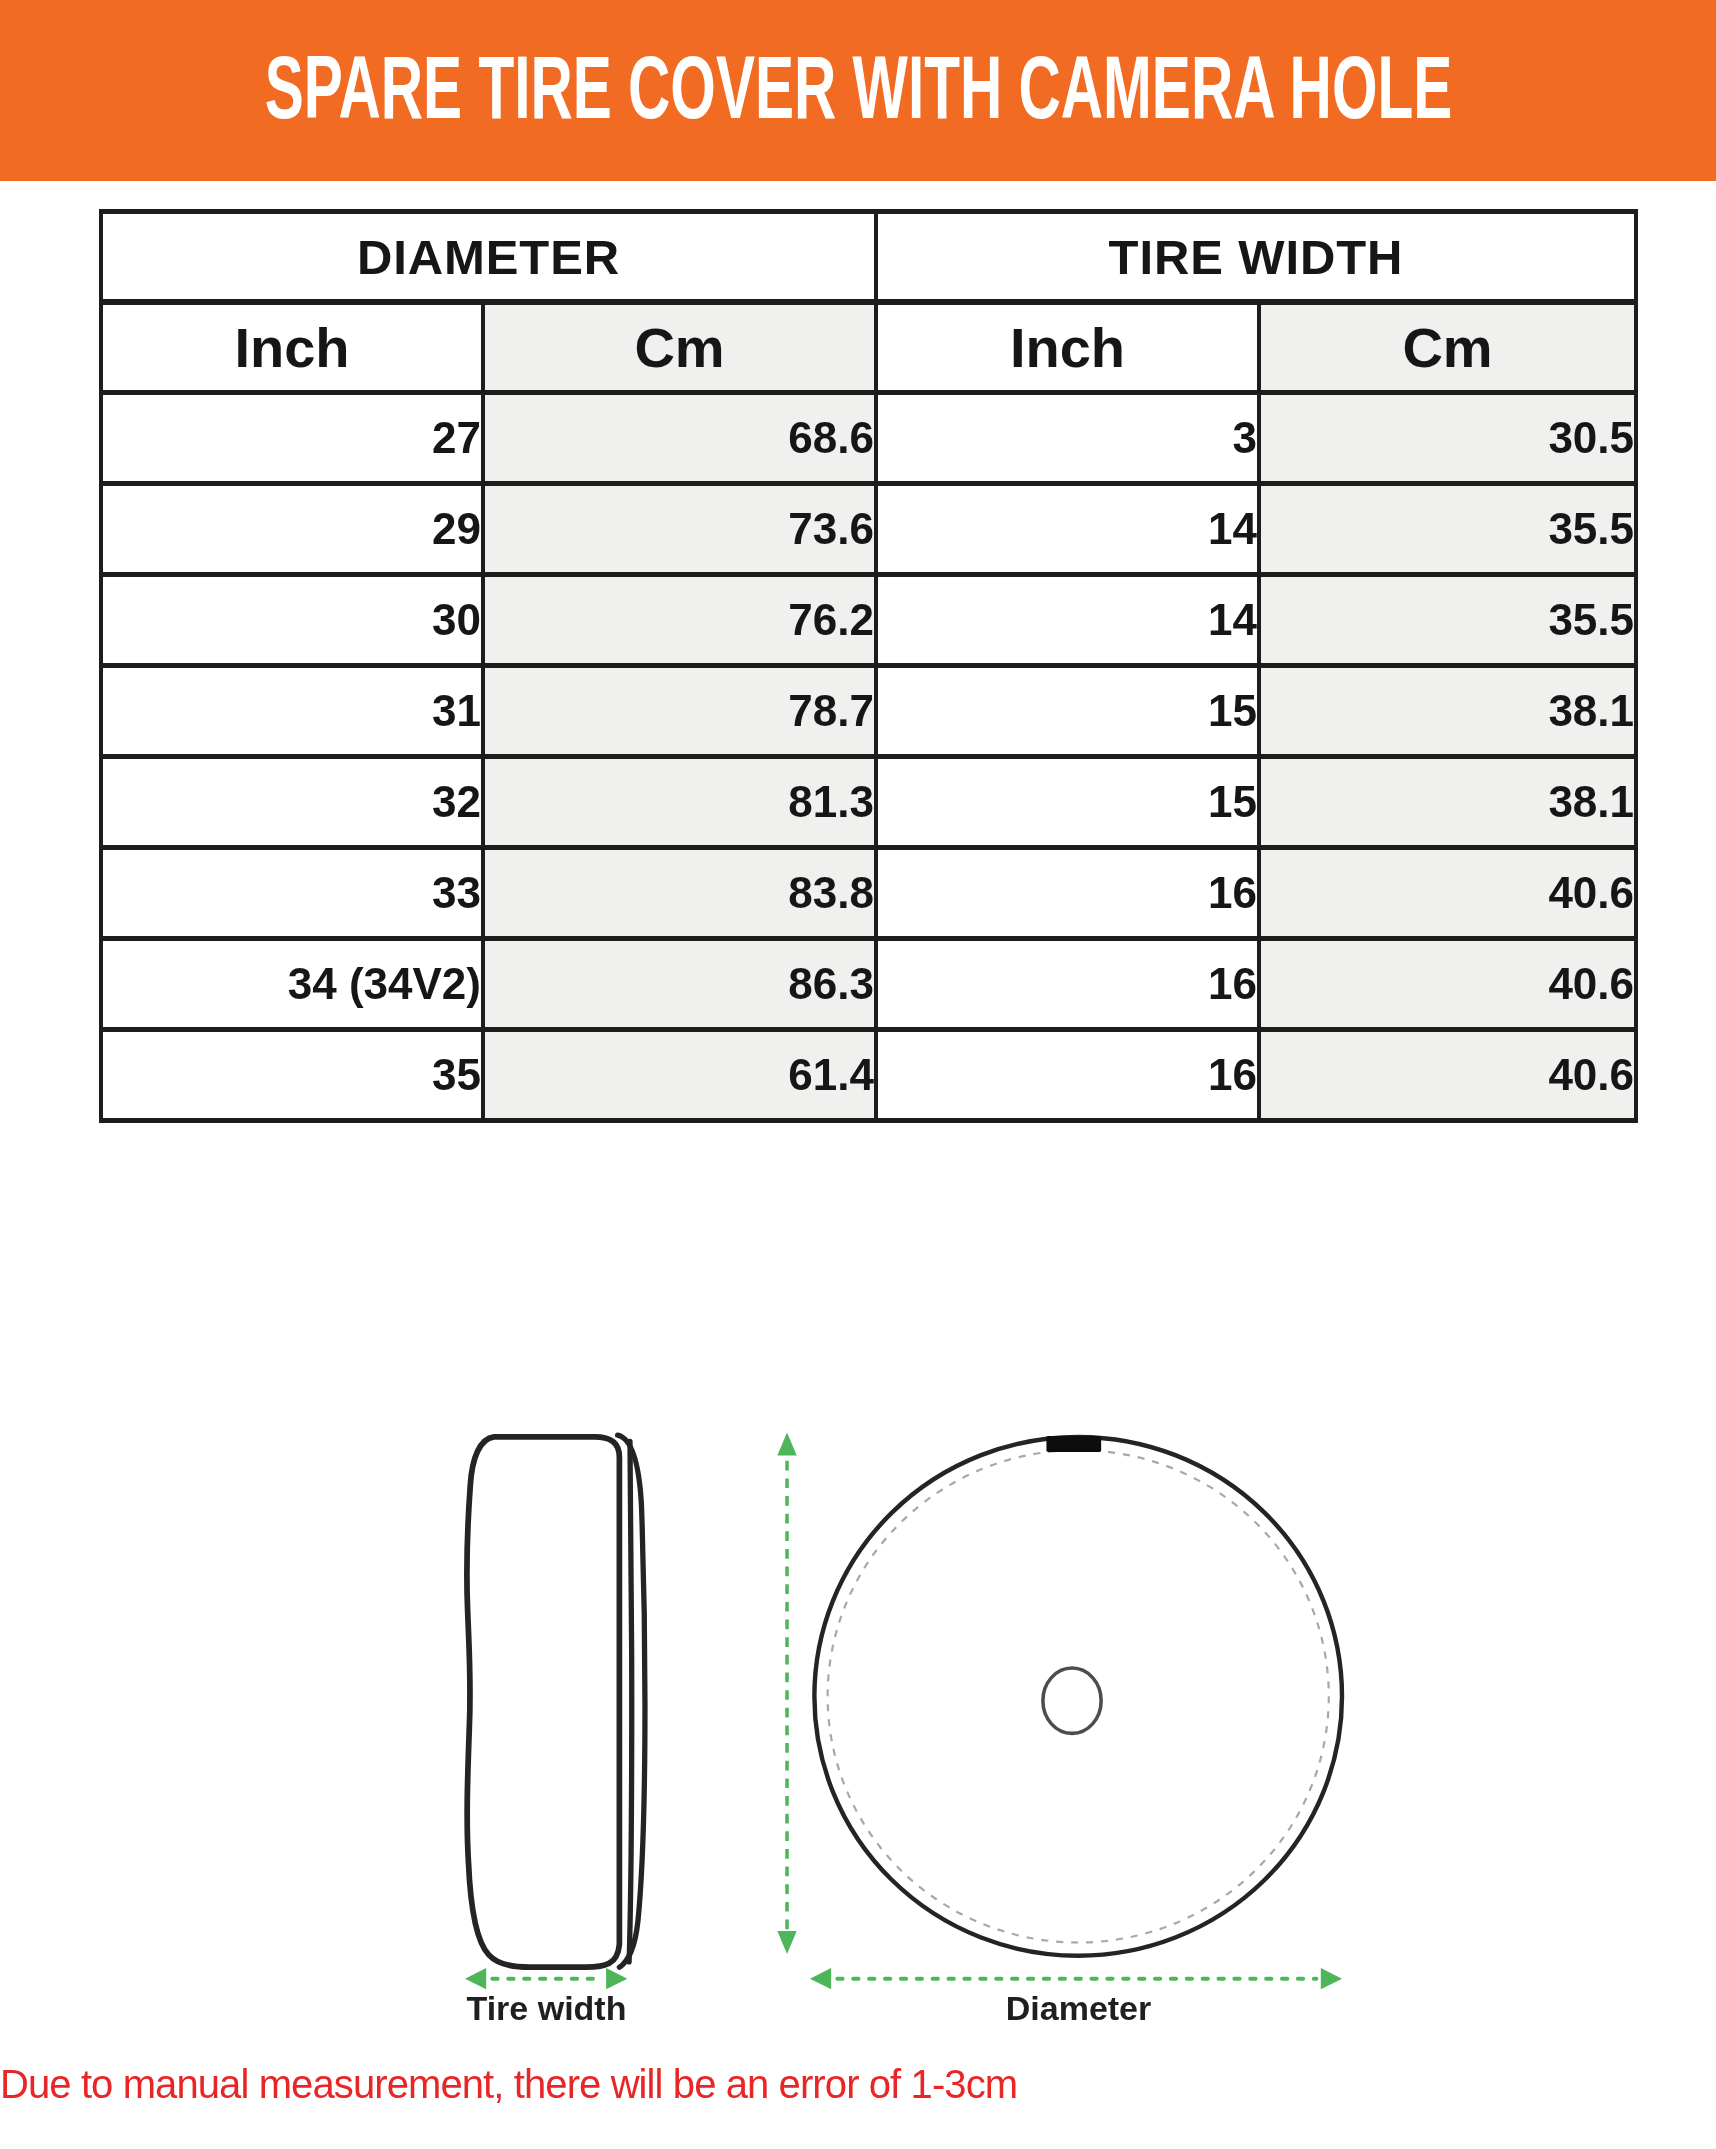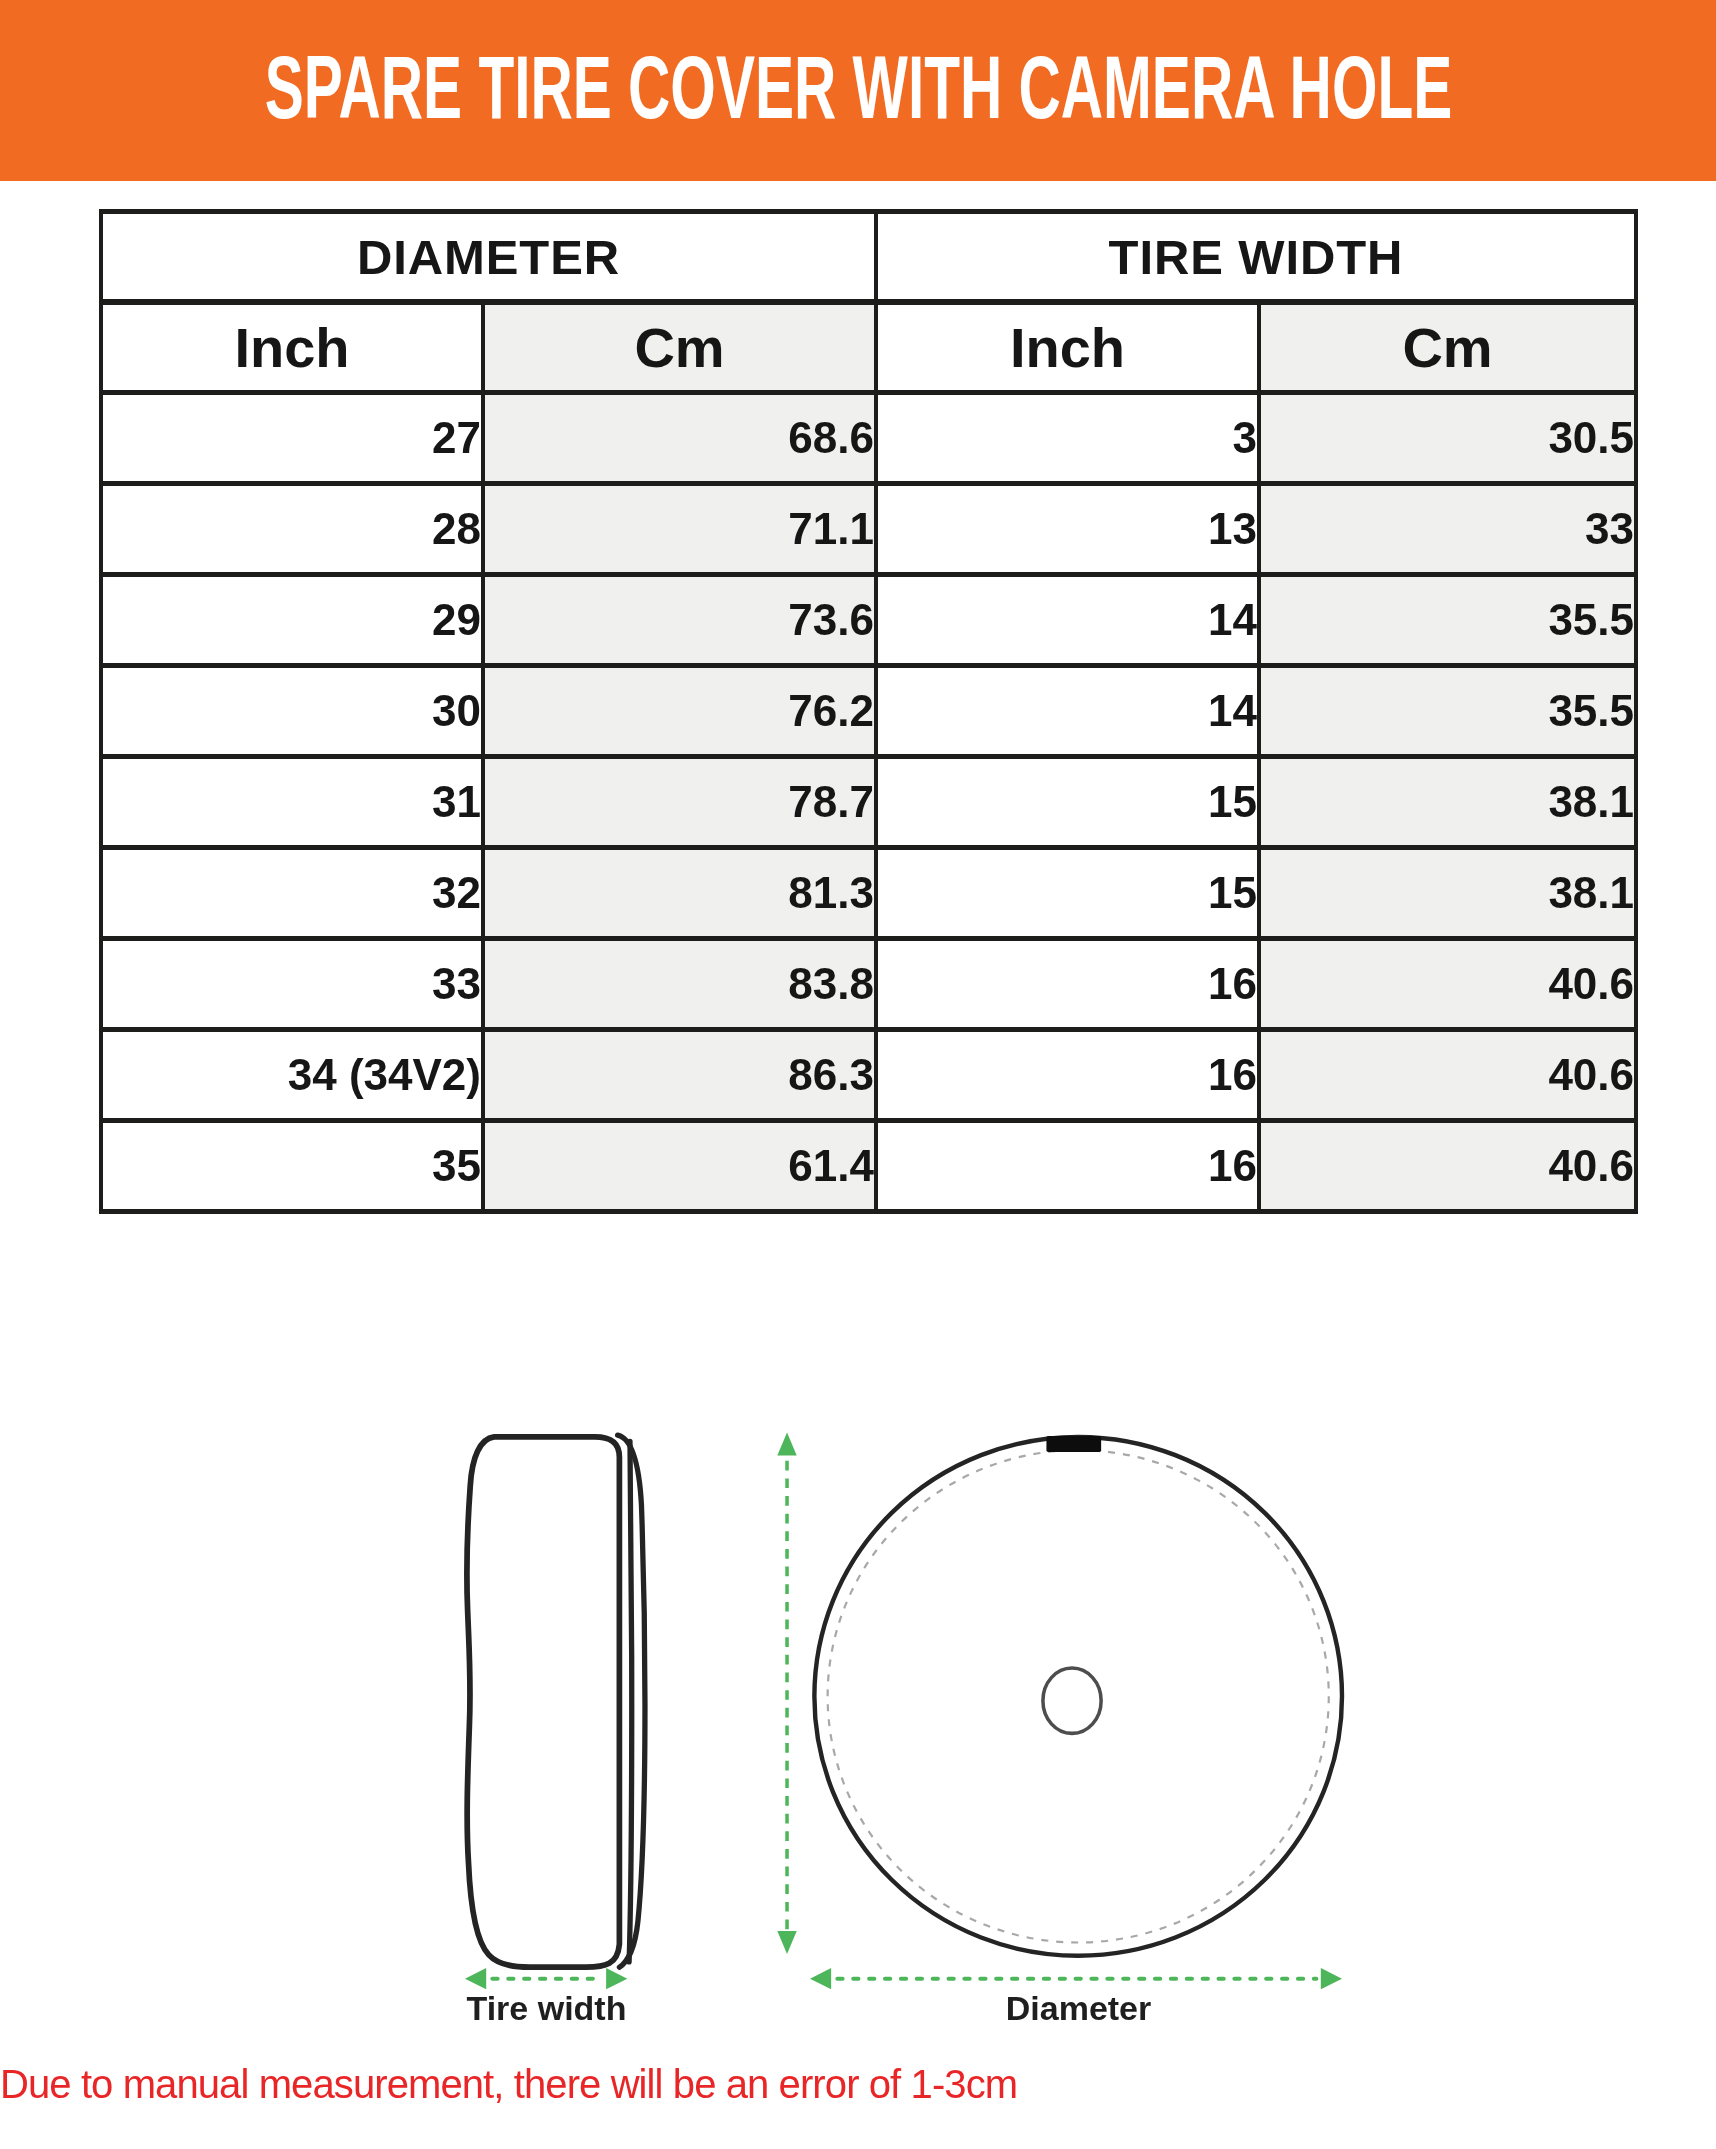--- a/index.html
+++ b/index.html
@@ -76,26 +76,20 @@
         <th>Inch</th>
         <th class="c-cm">Cm</th>
       </tr>
     </thead>
     <tbody>
       <tr>
         <td>27</td>
         <td class="c-cm">68.6</td>
         <td>3</td>
         <td class="c-cm">30.5</td>
-      </tr>
-      <tr>
-        <td>28</td>
-        <td class="c-cm">71.1</td>
-        <td>13</td>
-        <td class="c-cm">33</td>
       </tr>
       <tr>
         <td>29</td>
         <td class="c-cm">73.6</td>
         <td>14</td>
         <td class="c-cm">35.5</td>
       </tr>
       <tr>
         <td>30</td>
         <td class="c-cm">76.2</td>

